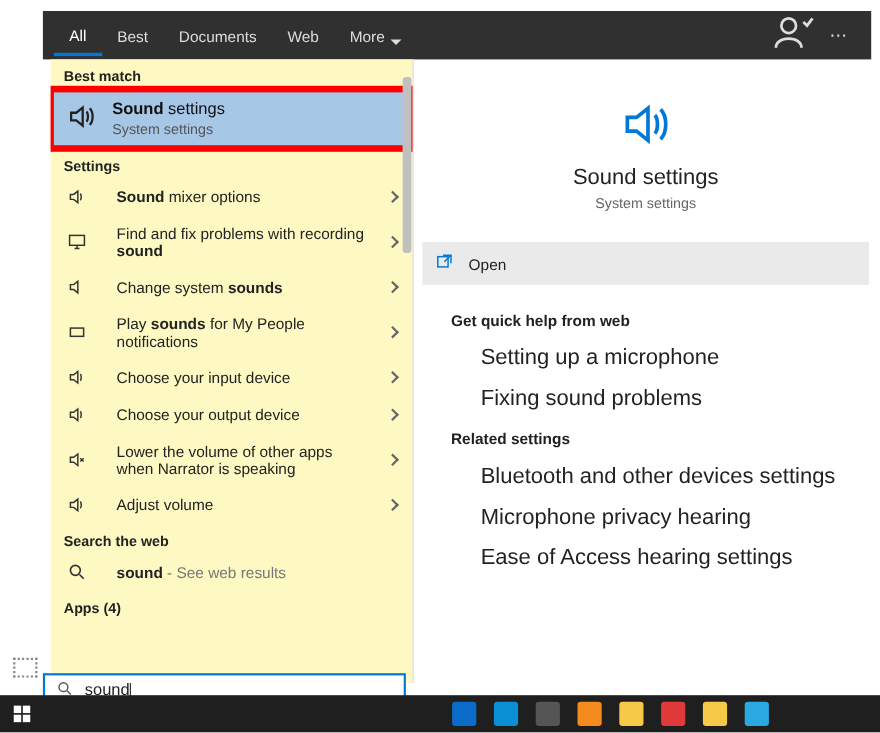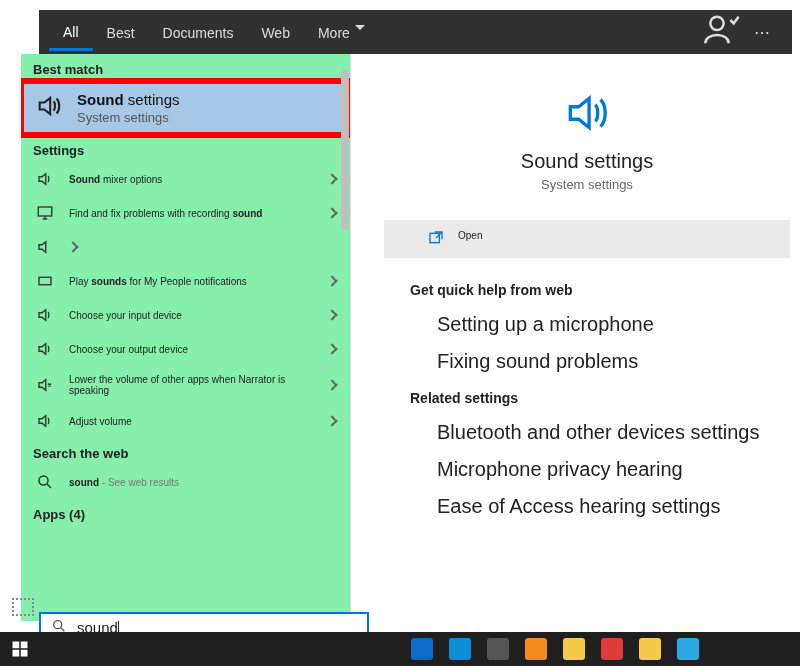--- a/index.html
+++ b/index.html
@@ -1,54 +1,54 @@
 <!DOCTYPE html>
 <html><head>
 <meta charset="utf-8">
 <style>
   * { box-sizing: border-box; margin: 0; padding: 0; font-family: "Segoe UI", sans-serif; }
   body { width: 800px; height: 666px; background: #fff; overflow: hidden; position: relative; }
 
   .top-bar { position: absolute; left: 39px; top: 10px; right: 8px; height: 44px; background: #303030; display: flex; align-items: center; padding: 0 10px; color: #fff; }
   .tab { padding: 10px 14px 8px; font-size: 14px; cursor: pointer; color: #ddd; }
   .tab.active { color: #fff; border-bottom: 3px solid #0078d7; }
-  .tab-more { display: flex; align-items: flex-start; gap: 5px; }
+  .tab-more { display: flex; align-items: flex-end; gap: 5px; }
   .chev-down { width: 0; height: 0; border-left: 5px solid transparent; border-right: 5px solid transparent; border-top: 5px solid #ddd; }
   .top-spacer { flex: 1; }
   .top-icon { width: 40px; text-align: center; font-size: 16px; color: #ddd; cursor: pointer; }
 
-  .panel { position: absolute; left: 21px; top: 54px; width: 330px; bottom: 45px; background: #86efac; border-right: 1px solid #ddd; overflow: hidden; }
+  .panel { position: absolute; left: 46px; top: 54px; width: 330px; bottom: 45px; background: #fef9c3; border-right: 1px solid #ddd; overflow: hidden; }
   .scroll-track { position: absolute; right: 0; top: 8px; width: 12px; height: 500px; }
   .scroll-thumb { position: absolute; right: 1px; top: 8px; width: 8px; height: 160px; background: #c0c0c0; border-radius: 3px; }
 
   .section-hdr { font-size: 13px; font-weight: 600; color: #222; padding: 8px 12px 4px; }
   .best-match { background: #a7c7e7; padding: 10px 14px; display: flex; align-items: center; gap: 14px; outline: 6px solid #ff0000; outline-offset: -3px; }
   .bm-icon svg { width: 28px; height: 28px; }
   .bm-title { font-size: 15px; color: #111; }
   .bm-title b { font-weight: 600; }
   .bm-sub { font-size: 13px; color: #555; margin-top: 2px; }
 
   .row { display: flex; align-items: center; gap: 14px; padding: 8px 14px; cursor: pointer; }
   .row-icon { width: 20px; display: flex; justify-content: center; }
   .row-icon svg { width: 18px; height: 18px; stroke: #333; }
-  .row-text { flex: 1; font-size: 10px; color: #222; }
+  .row-text { flex: 1; font-size: 14px; color: #222; margin-left: 12px; }
   .row-text b { font-weight: 600; }
   .row-chev { width: 8px; height: 8px; border-right: 2px solid #666; border-top: 2px solid #666; transform: rotate(45deg); }
 
   .search-box { position: absolute; left: 39px; bottom: 22px; width: 330px; height: 32px; background: #fff; border: 2px solid #0078d7; display: flex; align-items: center; padding: 0 10px; gap: 10px; }
   .search-box input { border: none; outline: none; font-size: 15px; flex: 1; }
   .search-box .mag svg { width: 16px; height: 16px; }
   .cursor { display:inline-block; width:1px; height:16px; background:#222; vertical-align:middle; }
 
   .preview { position: absolute; left: 384px; top: 60px; right: 10px; bottom: 60px; background: #fff; padding-top: 20px; }
   .pv-icon { display: flex; justify-content: center; margin: 8px 0 12px; }
   .pv-icon svg { width: 64px; height: 50px; }
   .pv-title { text-align: center; font-size: 20px; color: #222; font-weight: 400; margin-top: 6px; }
   .pv-sub { text-align: center; font-size: 13px; color: #666; margin-top: 4px; margin-bottom: 28px; }
-  .pv-open { background: #eaeaea; padding: 10px 44px; display: flex; align-items: flex-start; gap: 14px; font-size: 10px; color: #222; cursor:pointer; }
+  .pv-open { background: #eaeaea; padding: 10px 12px; display: flex; align-items: center; gap: 14px; font-size: 14px; color: #222; cursor:pointer; }
   .pv-block { padding: 14px 26px 0; }
   .pv-hdr { font-size: 14px; font-weight: 600; color: #222; margin-bottom: 8px; margin-top: 10px; }
   .pv-link { font-size: 20px; color: #222; padding: 7px 0; cursor: pointer; margin-left: 27px; }
 
   .taskbar { position: absolute; left: 0; right: 0; bottom: 0; height: 34px; background: #1f1f1f; display: flex; align-items: center; }
   .tb-start { width: 40px; display: flex; justify-content: center; align-items: center; cursor:pointer; }
   .tb-start svg { width: 18px; height: 18px; }
   .tb-icons { display: flex; gap: 14px; margin-left: 370px; align-items: center; }
   .tb-ico { width: 24px; height: 24px; display:flex; justify-content:center; align-items:center; cursor:pointer; }
   .tb-ico div { width: 22px; height: 22px; border-radius: 3px; }
@@ -121,20 +121,21 @@
         </div>
         <div class="row-text">Find and fix problems with recording <b>sound</b></div>
         <div class="row-chev"></div>
       </div>
       <div class="row">
         <div class="row-icon">
           <svg viewBox="0 0 24 24" fill="none" stroke="#333" stroke-width="1.8">
             <path d="M4 9v6h4l5 4V5L8 9H4z"></path>
           </svg>
         </div>
+        <div class="row-text">Change system <b>sounds</b></div>
         <div class="row-chev"></div>
       </div>
       <div class="row">
         <div class="row-icon">
           <svg viewBox="0 0 24 24" fill="none" stroke="#333" stroke-width="1.8">
             <rect x="4" y="7" width="16" height="10"></rect>
           </svg>
         </div>
         <div class="row-text">Play <b>sounds</b> for My People notifications</div>
         <div class="row-chev"></div>

